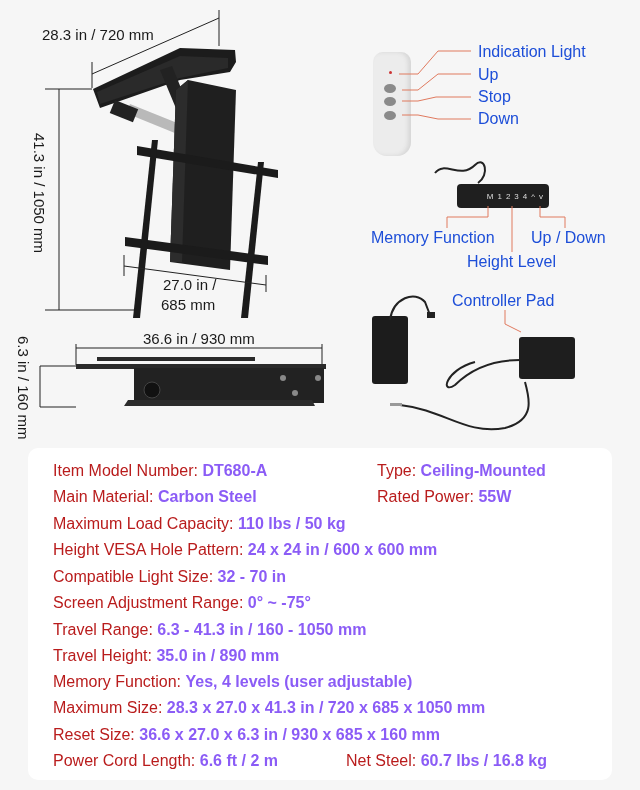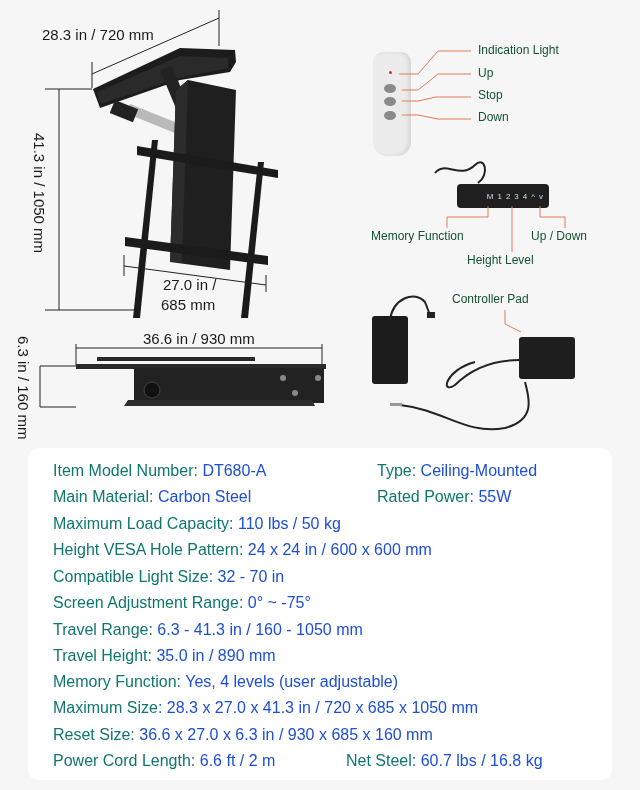--- a/index.html
+++ b/index.html
@@ -3,29 +3,29 @@
 <meta charset="utf-8">
 <style>
   html, body { margin: 0; padding: 0; }
   body {
     width: 640px; height: 790px; background: #f6f6f6;
     font-family: "Liberation Sans", sans-serif; color: #222;
     position: relative; overflow: hidden;
   }
   .abs { position: absolute; }
   .dim { font-size: 15px; color: #1a1a1a; white-space: nowrap; }
-  .lbl { font-size: 12px; color: #14532d; white-space: nowrap; }
+  .lbl { font-size: 16px; color: #1d4ed8; white-space: nowrap; }
   .vtext { transform: rotate(90deg); transform-origin: left top; }
   .panel {
     position: absolute; left: 28px; top: 448px; width: 584px; height: 332px;
     background: #ffffff; border-radius: 10px;
   }
   .row { position: absolute; font-size: 16px; white-space: nowrap; color: #2a2a2a; }
-  .row .k { color: #0f766e; }
-  .row .v { color: #1d4ed8; font-weight: normal; }
+  .row .k { color: #b91c1c; }
+  .row .v { color: #8b5cf6; font-weight: bold; }
   svg { position: absolute; overflow: visible; }
 </style>
 </head>
 <body>
 
 <div>
   <svg width="340" height="320" style="left:0;top:0">
 
     <line x1="92" y1="74" x2="219" y2="18" stroke="#222" stroke-width="1"></line>
     <line x1="92" y1="62" x2="92" y2="88" stroke="#222" stroke-width="1"></line>

